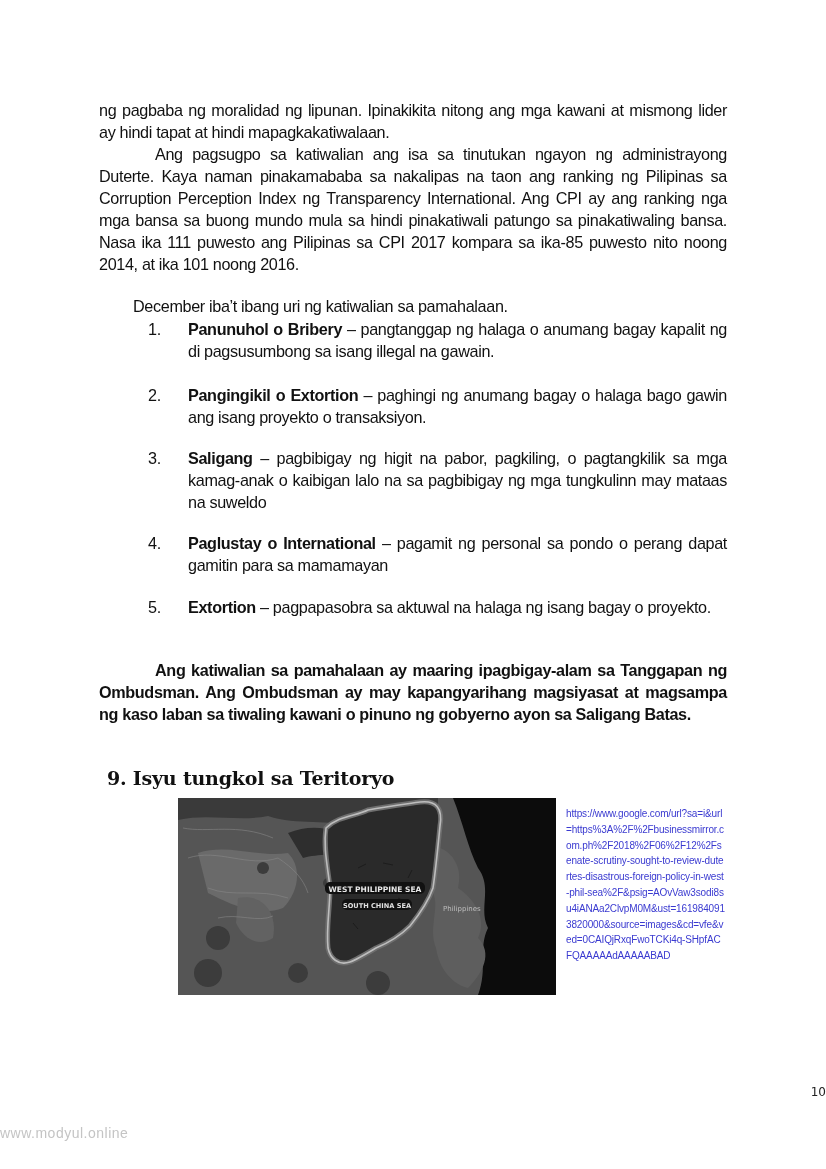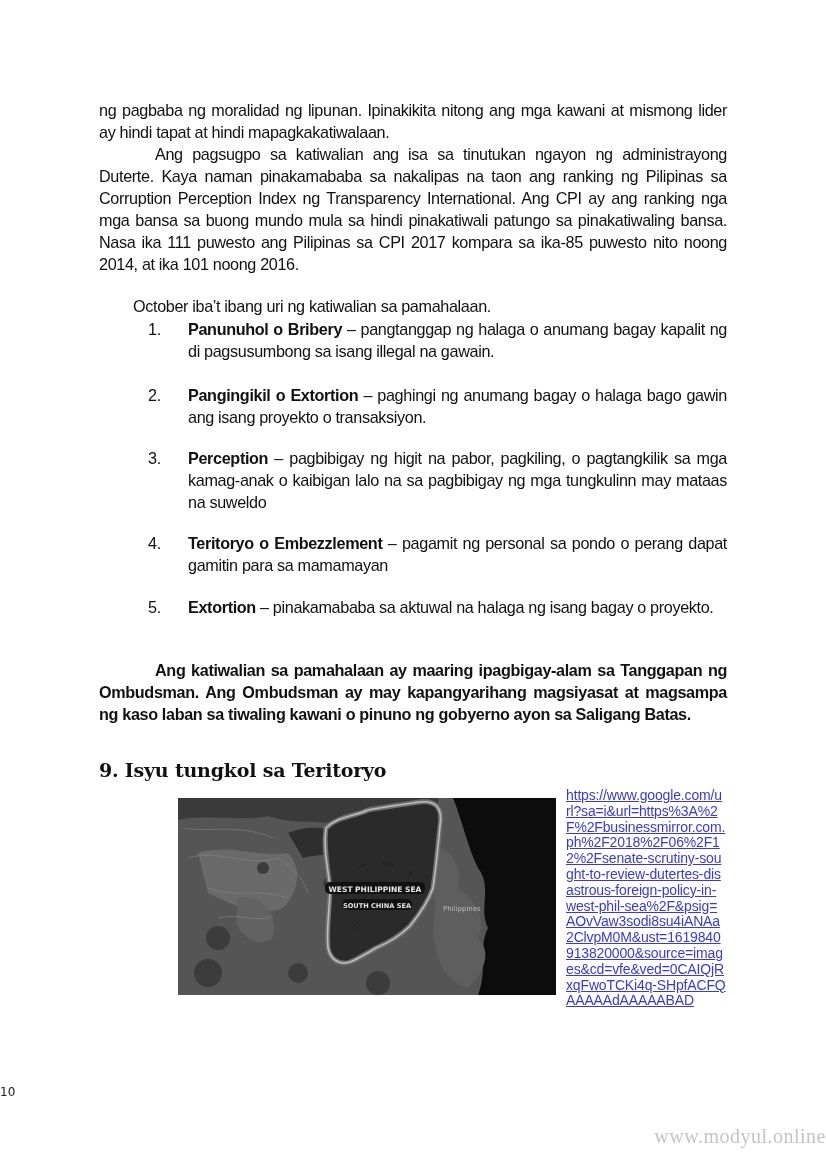--- a/index.html
+++ b/index.html
@@ -78,106 +78,105 @@
     .p3 { top: 659px; font-weight: bold; }
     .heading {
       position: absolute;
       left: 99px;
       top: 759px;
       font-family: "DejaVu Serif", serif;
       font-weight: bold;
       font-size: 19px;
       letter-spacing: -0.2px;
       color: #111111;
-      margin: 0;
+      margin: 8px;
     }
     .map-figure {
       position: absolute;
       left: 178px;
       top: 798px;
       width: 378px;
       height: 197px;
       background: #7dd3fc;
       overflow: hidden;
     }
     .map-figure svg {
       display: block;
     }
     .source-link {
       position: absolute;
       left: 566px;
-      top: 788px;
+      top: 806px;
       width: 160px;
       font-family: "Liberation Sans", sans-serif;
-      font-size: 14px;
+      font-size: 10px;
       line-height: 15.8px;
       color: #3a3ad0;
-      text-decoration: underline;
       word-break: break-all;
       letter-spacing: -0.15px;
     }
     .p4 { top: 1011px; }
     .p4 .indent { text-indent: 70px; }
     .page-number {
       position: absolute;
       left: 0;
       width: 826px;
       top: 1085px;
-      text-align: left;
+      text-align: right;
       font-family: "DejaVu Sans", sans-serif;
       font-size: 12px;
       color: #222222;
     }
     .watermark {
       position: absolute;
       left: 0;
       width: 826px;
       top: 1125px;
-      text-align: right;
-      font-family: Liberation Serif, serif;
-      font-size: 20px;
+      text-align: left;
+      font-family: Liberation Sans, sans-serif;
+      font-size: 14px;
       color: #c4c4c4;
       letter-spacing: 0.5px;
     }
   </style>
 </head>
 <body>
 
 <div class="page">
 
   <div class="text-block p1">
     <p>ng pagbaba ng moralidad ng lipunan. Ipinakikita nitong ang mga kawani at mismong lider ay hindi tapat at hindi mapagkakatiwalaan.</p>
   </div>
 
   <div class="text-block p2">
     <p class="indent">Ang pagsugpo sa katiwalian ang isa sa tinutukan ngayon ng administrayong Duterte. Kaya naman pinakamababa sa nakalipas na taon ang ranking ng Pilipinas sa Corruption Perception Index ng Transparency International. Ang CPI ay ang ranking nga mga bansa sa buong mundo mula sa hindi pinakatiwali patungo sa pinakatiwaling bansa. Nasa ika 111 puwesto ang Pilipinas sa CPI 2017 kompara sa ika-85 puwesto nito noong 2014, at ika 101 noong 2016.</p>
   </div>
 
-  <div class="intro">October iba’t ibang uri ng katiwalian sa pamahalaan.</div>
+  <div class="intro">December iba’t ibang uri ng katiwalian sa pamahalaan.</div>
 
   <div class="list">
     <div class="list-item li1">
       <span class="num">1.</span>
       <span class="body"><span class="term">Panunuhol o Bribery</span><span> – pangtanggap ng halaga o anumang bagay kapalit ng di pagsusumbong sa isang illegal na gawain.</span></span>
     </div>
     <div class="list-item li2">
       <span class="num">2.</span>
       <span class="body"><span class="term">Pangingikil o Extortion</span><span> – paghingi ng anumang bagay o halaga bago gawin ang isang proyekto o transaksiyon.</span></span>
     </div>
     <div class="list-item li3">
       <span class="num">3.</span>
-      <span class="body"><span class="term">Perception</span><span> – pagbibigay ng higit na pabor, pagkiling, o pagtangkilik sa mga kamag-anak o kaibigan lalo na sa pagbibigay ng mga tungkulinn may mataas na suweldo</span></span>
+      <span class="body"><span class="term">Saligang</span><span> – pagbibigay ng higit na pabor, pagkiling, o pagtangkilik sa mga kamag-anak o kaibigan lalo na sa pagbibigay ng mga tungkulinn may mataas na suweldo</span></span>
     </div>
     <div class="list-item li4">
       <span class="num">4.</span>
-      <span class="body"><span class="term">Teritoryo o Embezzlement</span><span> – pagamit ng personal sa pondo o perang dapat gamitin para sa mamamayan</span></span>
+      <span class="body"><span class="term">Paglustay o International</span><span> – pagamit ng personal sa pondo o perang dapat gamitin para sa mamamayan</span></span>
     </div>
     <div class="list-item li5">
       <span class="num">5.</span>
-      <span class="body"><span class="term">Extortion</span><span> – pinakamababa sa aktuwal na halaga ng isang bagay o proyekto.</span></span>
+      <span class="body"><span class="term">Extortion</span><span> – pagpapasobra sa aktuwal na halaga ng isang bagay o proyekto.</span></span>
     </div>
   </div>
 
   <div class="text-block p3">
     <p class="indent">Ang katiwalian sa pamahalaan ay maaring ipagbigay-alam sa Tanggapan ng Ombudsman. Ang Ombudsman ay may kapangyarihang magsiyasat at magsampa ng kaso laban sa tiwaling kawani o pinuno ng gobyerno ayon sa Saligang Batas.</p>
   </div>
 
   <h2 class="heading">9. Isyu tungkol sa Teritoryo</h2>
 
   <div class="map-figure">

